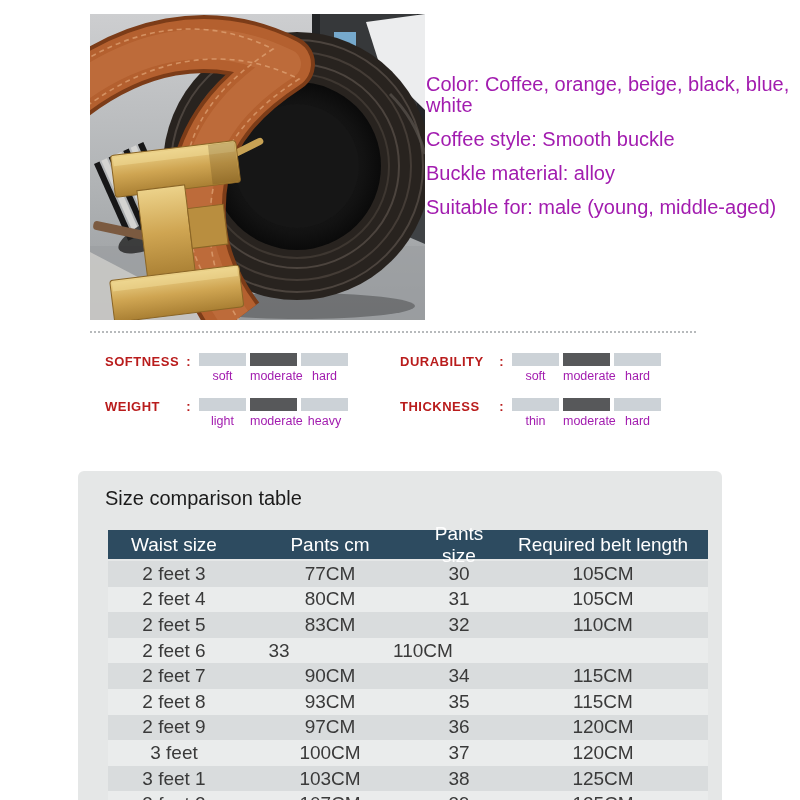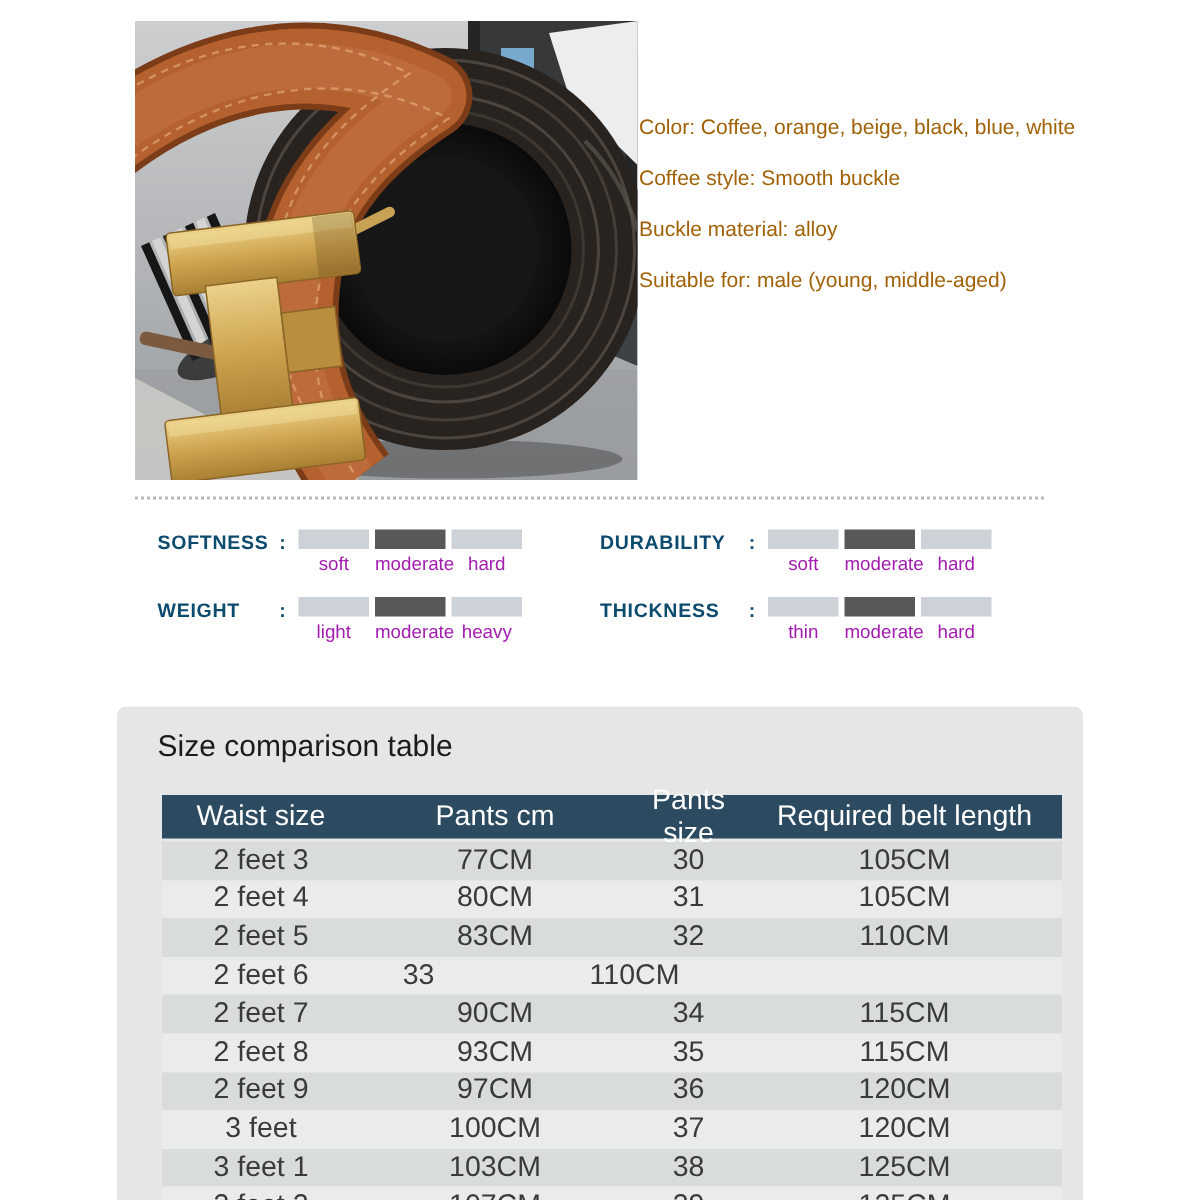--- a/index.html
+++ b/index.html
@@ -12,32 +12,32 @@
     --strap-orange:#b4602f; --buckle-gold:#cfa552;
   }
   .page{position:relative;width:800px;height:800px;}
 
   
   .photo{position:absolute;left:90px;top:14px;width:335px;height:306px;}
   .photo svg{display:block;}
 
   
   .details{position:absolute;left:426px;top:74px;width:370px;}
-  .details p{margin:0 0 13px 0;font-size:14px;line-height:21px;color:#a16207;}
+  .details p{margin:0 0 13px 0;font-size:20px;line-height:21px;color:#a21caf;}
 
   
   .dotted{position:absolute;left:90px;top:331px;width:606px;height:0;
     border-top:2px dotted #b7babc;}
 
   
   .attrs{position:absolute;left:105px;top:353px;display:grid;
     grid-template-columns:295px 305px;row-gap:15px;}
   .attr{display:flex;align-items:flex-start;}
   .attr-label{display:flex;justify-content:space-between;font-weight:bold;
-    font-size:13px;color:#0c4a6e;letter-spacing:.5px;padding-top:1px;}
+    font-size:13px;color:#b91c1c;letter-spacing:.5px;padding-top:1px;}
   .attr:nth-child(odd) .attr-label{width:86px;}
   .attr:nth-child(even) .attr-label{width:104px;}
   .attr-segs{display:flex;margin-left:8px;}
   .segcol{width:47px;text-align:center;}
   .segcol + .segcol{margin-left:4px;}
   .seg{height:13px;background:var(--bar-inactive);}
   .seg.active{background:var(--bar-active);}
   .optlabel{font-size:12.5px;color:#a21caf;margin-top:3px;white-space:nowrap;}
 
   

